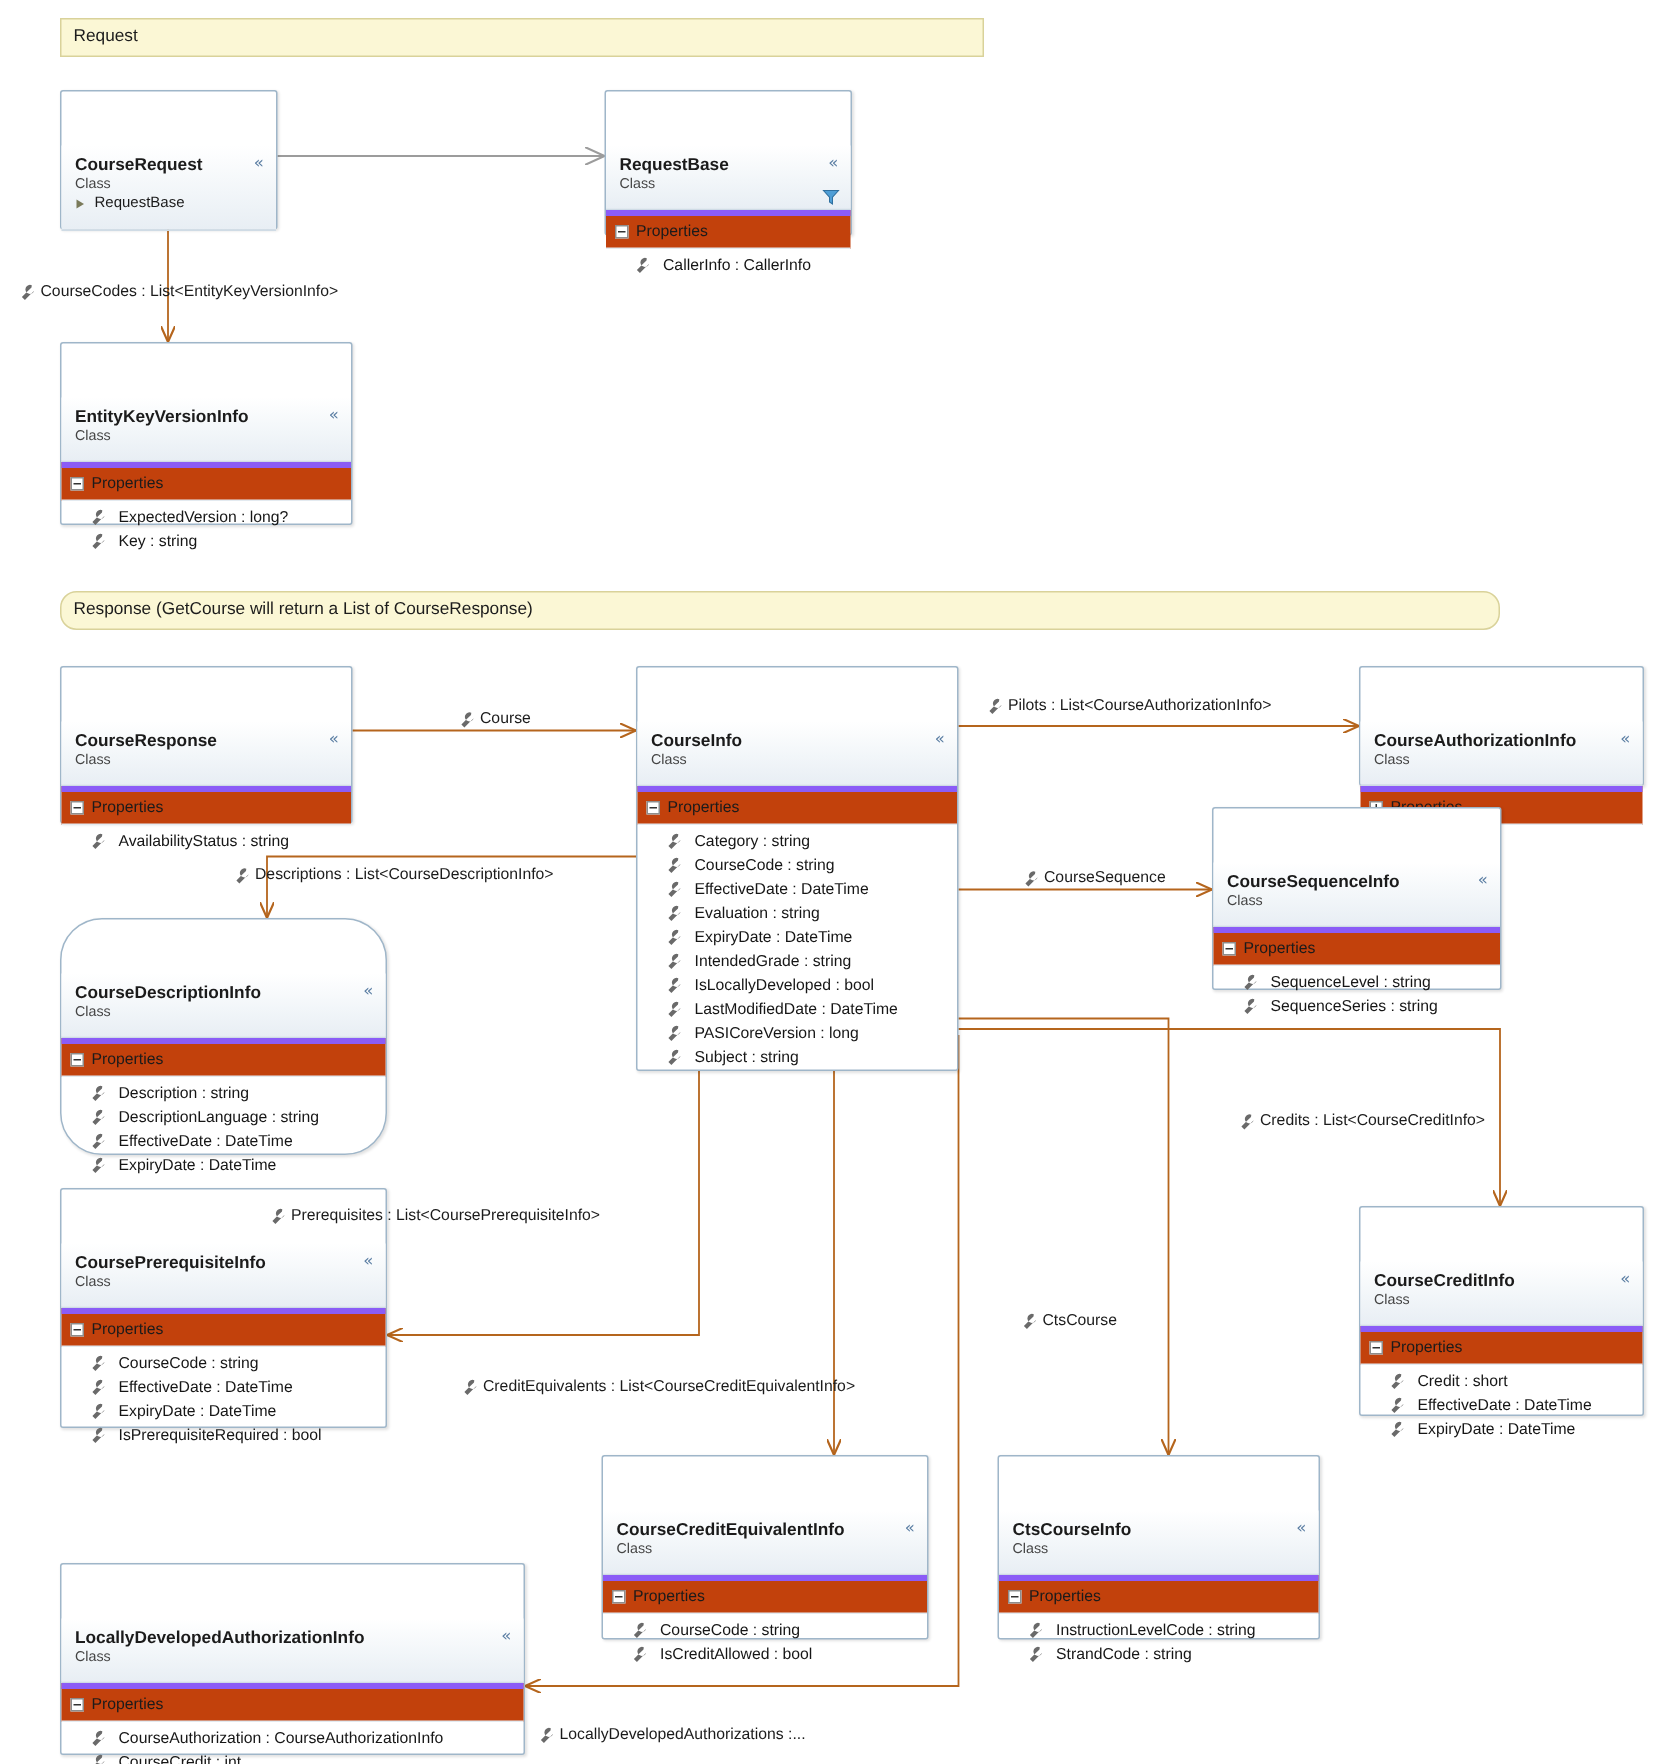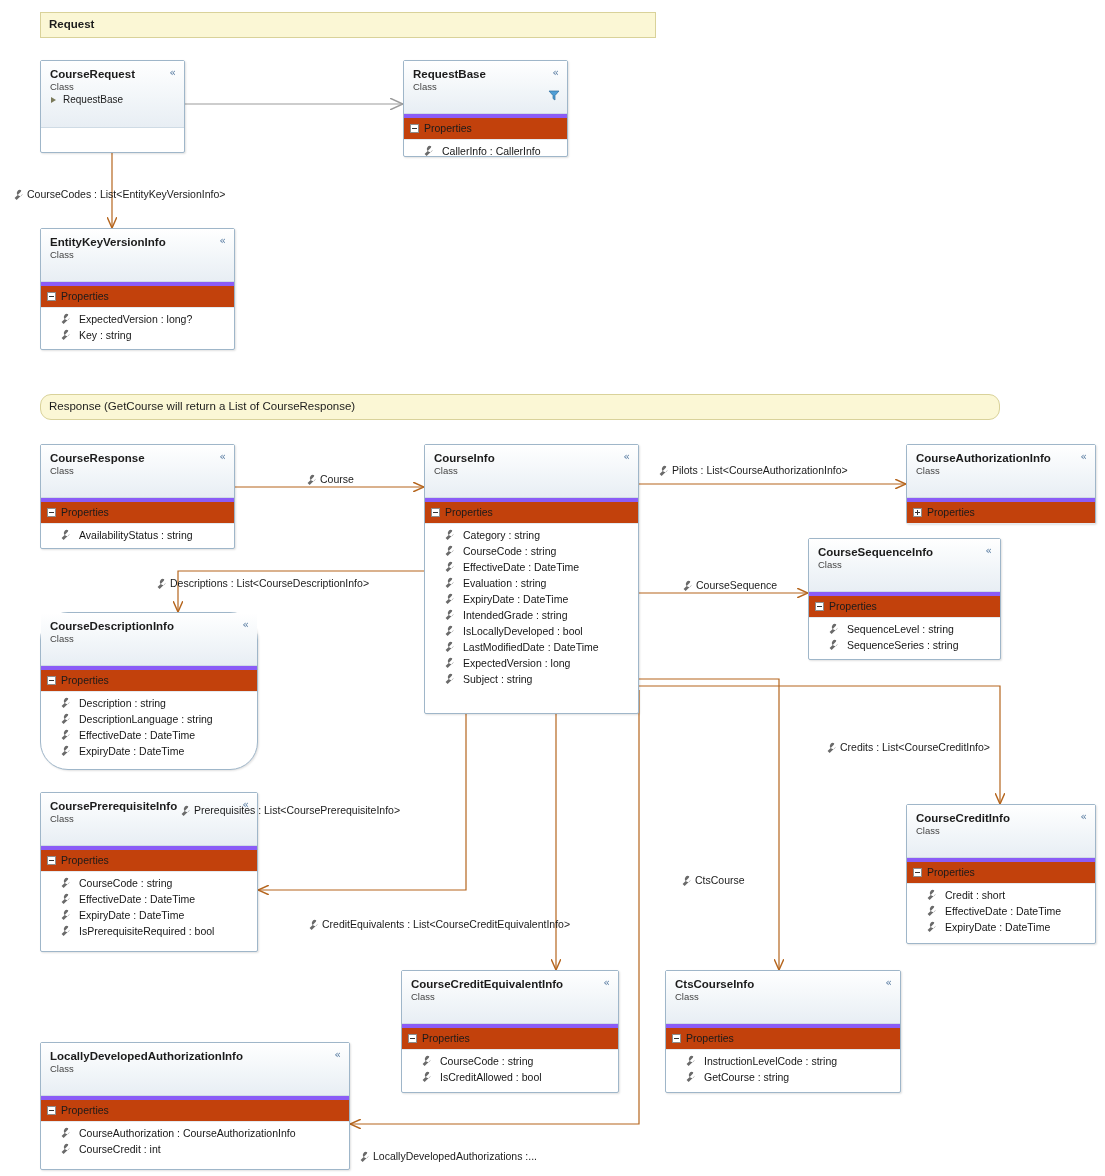--- a/index.html
+++ b/index.html
@@ -39,23 +39,24 @@
     position: absolute;
     background: #ffffff;
     border: 1px solid #9fb6c9;
     box-sizing: border-box;
     box-shadow: 1px 1px 2px rgba(0,0,0,0.12);
     border-radius: 2px;
   }
   .cls .hdr {
     position: relative;
     background: linear-gradient(to bottom, #ffffff 0%, #f2f6f9 55%, #e8eef4 100%);
-    padding: 6px 22px 20px 9px;
+    padding: 6px 22px 10px 9px;
     border-bottom: 1px solid #cfdbe5;
     box-sizing: border-box;
+    margin-top: 36px;
   }
   .cls .hdr .nm {
     font-weight: bold;
     font-size: 11.5px;
     color: #1b1b1b;
     line-height: 14px;
     white-space: nowrap;
   }
   .cls .hdr .kind {
     font-size: 9.5px;
@@ -204,21 +205,21 @@
 
     <path d="M556,714 L556,970" fill="none" stroke="#b5651d" stroke-width="1.2" marker-end="url(#arrowOpen)"></path>
 
     <path d="M639,679 L779,679 L779,970" fill="none" stroke="#b5651d" stroke-width="1.2" marker-end="url(#arrowOpen)"></path>
 
     <path d="M639,686 L1000,686 L1000,804" fill="none" stroke="#b5651d" stroke-width="1.2" marker-end="url(#arrowOpen)"></path>
 
     <path d="M639,690 L639,1124 L350,1124" fill="none" stroke="#b5651d" stroke-width="1.2" marker-end="url(#arrowOpen)"></path>
   </svg>
 
-  <div class="banner" style="left:40px; top:12px; width:616px; height:26px;font-weight:bold;">
+  <div class="banner" style="left:40px; top:12px; width:616px; height:26px;">
     <span>Request</span>
   </div>
   <div class="banner" style="left:40px; top:394px; width:960px; height:26px;border-radius:11px;">
     <span>Response (GetCourse will return a List of CourseResponse)</span>
   </div>
 
   <div class="cls" style="left:40px; top:60px; width:145px; height:93px;">
     <div class="hdr">
       <div class="nm">CourseRequest</div>
       <div class="kind">Class</div>
@@ -326,21 +327,21 @@
             <path d="M9.2,1.2 a3,3 0 1 0 1.6,3.6 L8.2,7.4 L4.6,11 L2.6,9 L6.2,5.4 L9,2.6 Z" fill="#6a6a6a"></path>
           </svg><span>IntendedGrade : string</span></div>
       <div class="mem"><svg class="wrench" viewBox="0 0 12 12">
             <path d="M9.2,1.2 a3,3 0 1 0 1.6,3.6 L8.2,7.4 L4.6,11 L2.6,9 L6.2,5.4 L9,2.6 Z" fill="#6a6a6a"></path>
           </svg><span>IsLocallyDeveloped : bool</span></div>
       <div class="mem"><svg class="wrench" viewBox="0 0 12 12">
             <path d="M9.2,1.2 a3,3 0 1 0 1.6,3.6 L8.2,7.4 L4.6,11 L2.6,9 L6.2,5.4 L9,2.6 Z" fill="#6a6a6a"></path>
           </svg><span>LastModifiedDate : DateTime</span></div>
       <div class="mem"><svg class="wrench" viewBox="0 0 12 12">
             <path d="M9.2,1.2 a3,3 0 1 0 1.6,3.6 L8.2,7.4 L4.6,11 L2.6,9 L6.2,5.4 L9,2.6 Z" fill="#6a6a6a"></path>
-          </svg><span>ExpectedVersion : long</span></div>
+          </svg><span>PASICoreVersion : long</span></div>
       <div class="mem"><svg class="wrench" viewBox="0 0 12 12">
             <path d="M9.2,1.2 a3,3 0 1 0 1.6,3.6 L8.2,7.4 L4.6,11 L2.6,9 L6.2,5.4 L9,2.6 Z" fill="#6a6a6a"></path>
           </svg><span>Subject : string</span></div>
     </div>
   </div>
 
   <div class="cls" style="left:906px; top:444px; width:190px; height:80px;">
     <div class="hdr">
       <div class="nm">CourseAuthorizationInfo</div>
       <div class="kind">Class</div>
@@ -460,37 +461,37 @@
     <div class="members">
       <div class="mem"><svg class="wrench" viewBox="0 0 12 12">
             <path d="M9.2,1.2 a3,3 0 1 0 1.6,3.6 L8.2,7.4 L4.6,11 L2.6,9 L6.2,5.4 L9,2.6 Z" fill="#6a6a6a"></path>
           </svg><span>CourseCode : string</span></div>
       <div class="mem"><svg class="wrench" viewBox="0 0 12 12">
             <path d="M9.2,1.2 a3,3 0 1 0 1.6,3.6 L8.2,7.4 L4.6,11 L2.6,9 L6.2,5.4 L9,2.6 Z" fill="#6a6a6a"></path>
           </svg><span>IsCreditAllowed : bool</span></div>
     </div>
   </div>
 
-  <div class="cls" style="left:665px; top:970px; width:236px; height:123px;">
+  <div class="cls" style="left:665px; top:970px; width:215px; height:123px;">
     <div class="hdr">
       <div class="nm">CtsCourseInfo</div>
       <div class="kind">Class</div>
       <div class="chev">«</div>
     </div>
     <div class="sect">
       <span class="box"></span>
       <span>Properties</span>
     </div>
     <div class="members">
       <div class="mem"><svg class="wrench" viewBox="0 0 12 12">
             <path d="M9.2,1.2 a3,3 0 1 0 1.6,3.6 L8.2,7.4 L4.6,11 L2.6,9 L6.2,5.4 L9,2.6 Z" fill="#6a6a6a"></path>
           </svg><span>InstructionLevelCode : string</span></div>
       <div class="mem"><svg class="wrench" viewBox="0 0 12 12">
             <path d="M9.2,1.2 a3,3 0 1 0 1.6,3.6 L8.2,7.4 L4.6,11 L2.6,9 L6.2,5.4 L9,2.6 Z" fill="#6a6a6a"></path>
-          </svg><span>GetCourse : string</span></div>
+          </svg><span>StrandCode : string</span></div>
     </div>
   </div>
 
   <div class="cls" style="left:40px; top:1042px; width:310px; height:128px;">
     <div class="hdr">
       <div class="nm">LocallyDevelopedAuthorizationInfo</div>
       <div class="kind">Class</div>
       <div class="chev">«</div>
     </div>
     <div class="sect">

